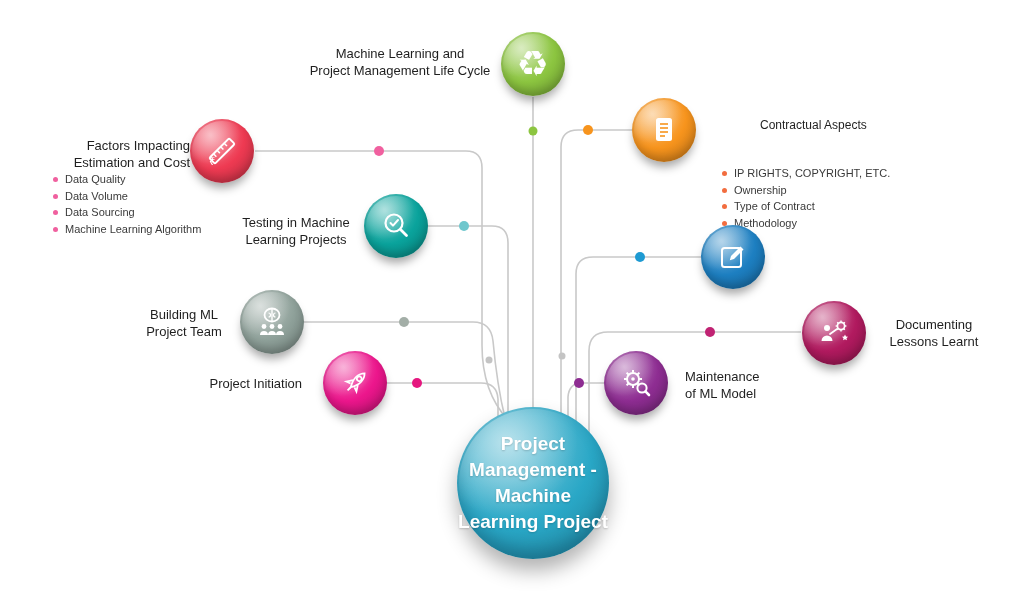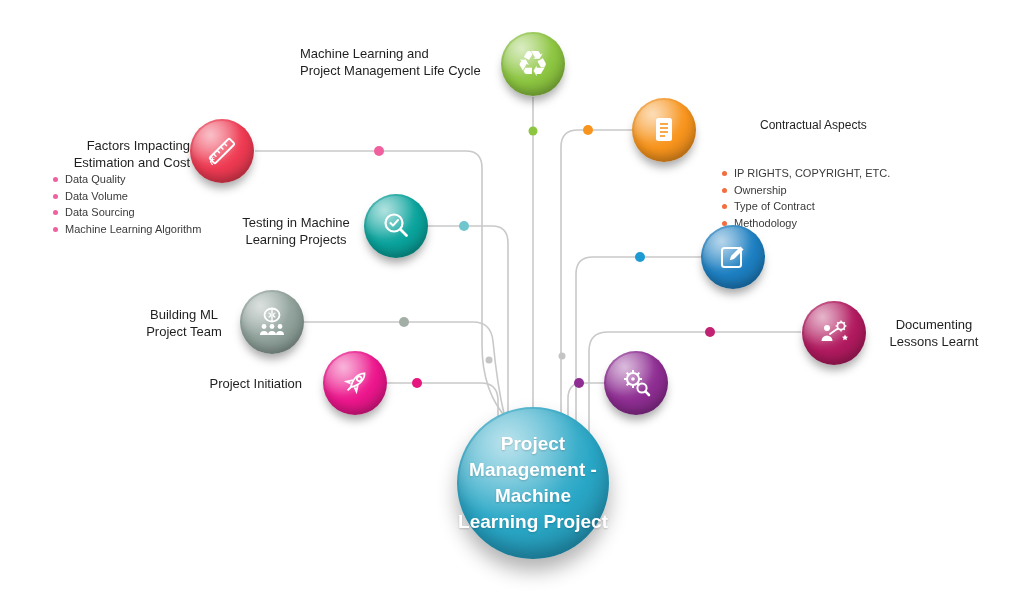--- a/index.html
+++ b/index.html
@@ -41,21 +41,21 @@
   .center-label{
     color:#fff;font-weight:bold;font-size:19px;line-height:1.38;
     text-align:center;white-space:pre-line;position:relative;
     text-shadow:0 1px 2px rgba(0,0,0,.18);
   }
 
   .label{
     position:absolute;color:#1f1f1f;font-size:13px;line-height:1.28;
     white-space:pre-line;
   }
-  #l-lifecycle{left:300px;top:46px;width:200px;}
+  #l-lifecycle{left:300px;top:46px;width:200px;text-align:center;}
   #l-contractual{left:760px;top:118px;width:200px;font-size:12px;}
   #l-factors{left:30px;top:138px;width:160px;text-align:right;}
   #l-testing{left:230px;top:215px;width:132px;text-align:center;}
   #l-assumptions{left:779px;top:240px;width:158px;text-align:center;}
   #l-team{left:130px;top:307px;width:108px;text-align:center;}
   #l-lessons{left:884px;top:317px;width:100px;text-align:center;}
   #l-initiation{left:202px;top:376px;width:100px;text-align:right;}
   #l-maintenance{left:685px;top:369px;width:110px;text-align:left;}
 
   .bullets{
@@ -107,20 +107,22 @@
   <div class="label" id="l-contractual">Contractual Aspects</div>
   <div class="label" id="l-factors">Factors Impacting
 Estimation and Cost</div>
   <div class="label" id="l-testing">Testing in Machine
 Learning Projects</div>
   <div class="label" id="l-team">Building ML
 Project Team</div>
   <div class="label" id="l-lessons">Documenting
 Lessons Learnt</div>
   <div class="label" id="l-initiation">Project Initiation</div>
+  <div class="label" id="l-maintenance">Maintenance
+of ML Model</div>
 
   <ul class="bullets" id="bl-contractual">
     <li>IP RIGHTS, COPYRIGHT, ETC.</li>
     <li>Ownership</li>
     <li>Type of Contract</li>
     <li>Methodology</li>
   </ul>
   <ul class="bullets" id="bl-factors">
     <li>Data Quality</li>
     <li>Data Volume</li>

